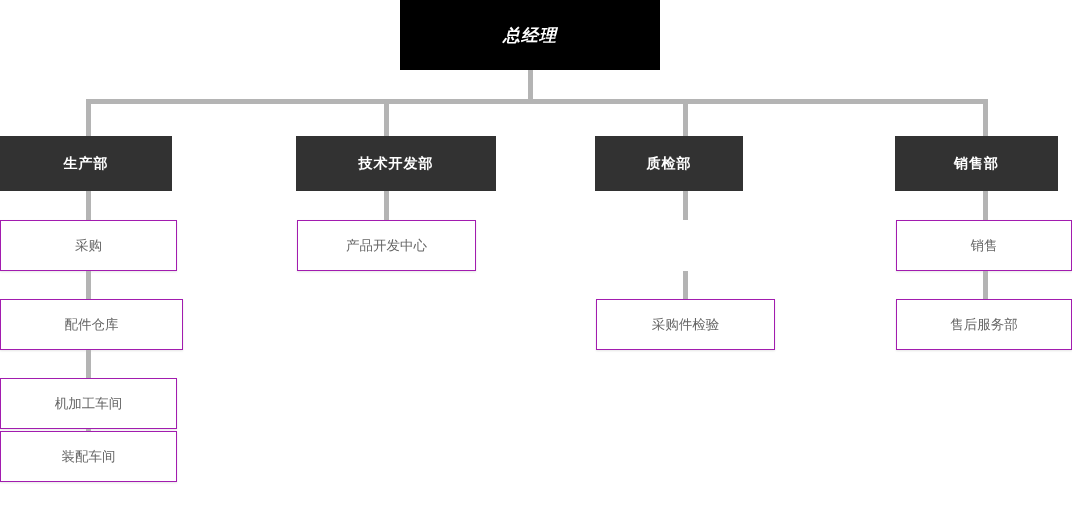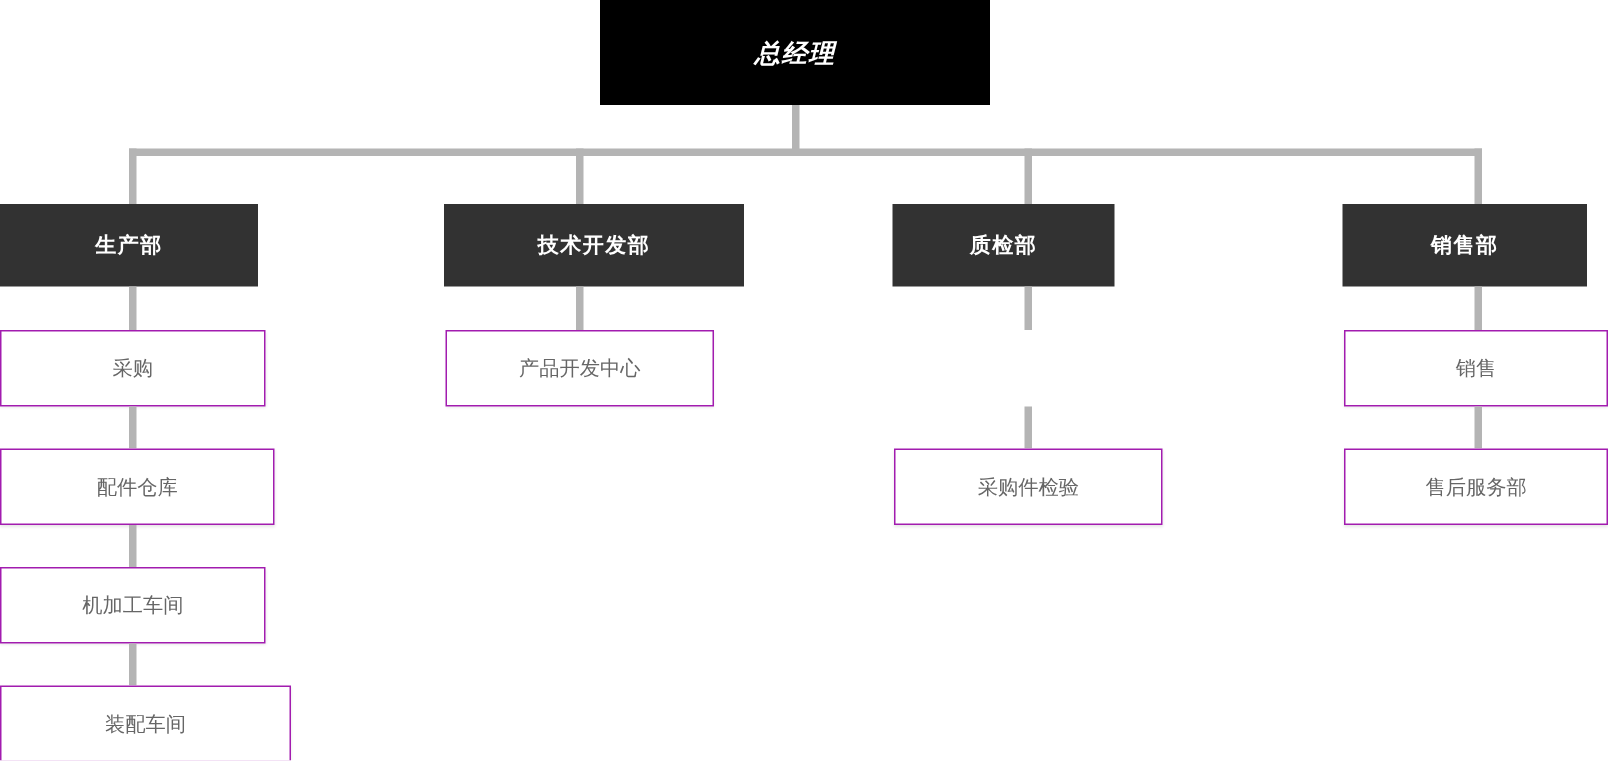--- a/index.html
+++ b/index.html
@@ -115,21 +115,21 @@
   <div class="node-sub" style="left:0px; top:299px; width:183px;">
     <span>配件仓库</span>
   </div>
 
   <div class="line-v" style="left:86px; top:350px; height:28px;"></div>
   <div class="node-sub" style="left:0px; top:378px; width:177px;">
     <span>机加工车间</span>
   </div>
 
   <div class="line-v" style="left:86px; top:429px; height:28px;"></div>
-  <div class="node-sub" style="left:0px; top:457px; width:194px;justify-content:center;">
+  <div class="node-sub" style="left:0px; top:431px; width:177px;justify-content:center;">
     <span>装配车间</span>
   </div>
 
   <div class="line-v" style="left:384px; top:191px; height:29px;"></div>
   <div class="node-sub" style="left:297px; top:220px; width:179px;">
     <span>产品开发中心</span>
   </div>
 
   <div class="line-v" style="left:683px; top:191px; height:29px;"></div>
 

